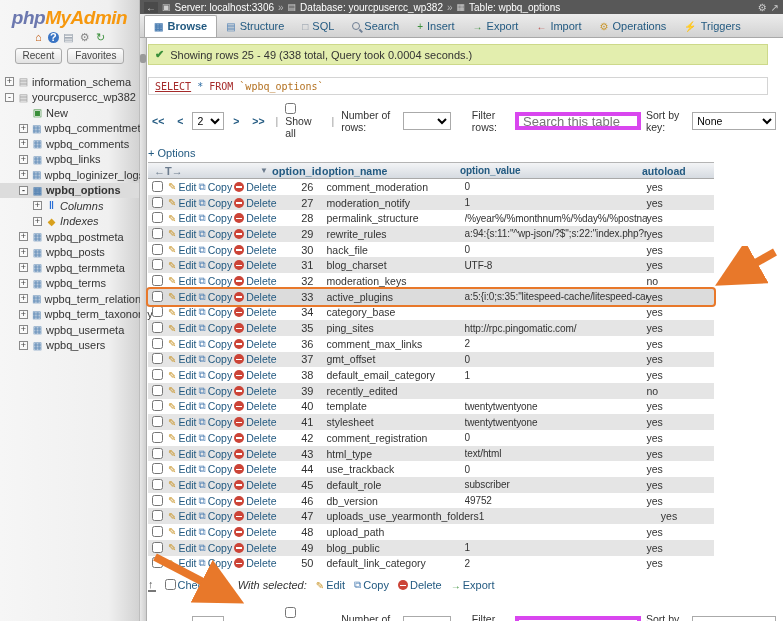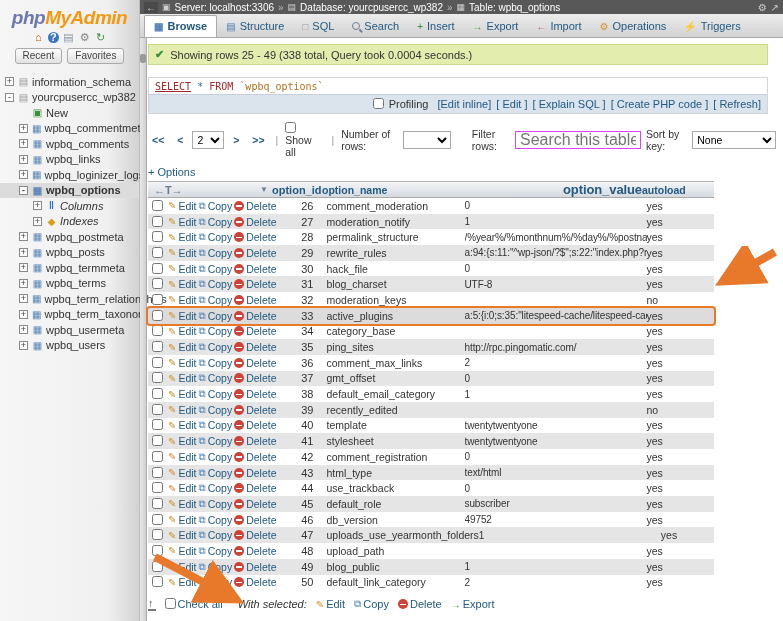--- a/index.html
+++ b/index.html
@@ -68,21 +68,21 @@
   .sqlstar { color:#2e6da4; } .sqltbl { color:#b3701f; }
   .profbar { background:#dbe3ec; border-top:1px solid #c6cfd9; padding:3px 6px; text-align:right; font-size:11px; }
   .profbar label { margin-right:4px; }
   .proflink { color:#235a81; cursor:pointer; margin-left:2px; text-decoration:none; }
 
   .pagerow { margin-top:8px; display:flex; align-items:center; gap:5px; width:628px; font-size:10.5px; }
   .pbtn { color:#235a81; font-weight:bold; padding:2px 4px; cursor:pointer; }
   .vsep { color:#999; padding:0 2px; }
   select { font-size:10.5px; height:18px; border:1px solid #aaa; background:#fff; }
   .pageselect { width:42px; } .rowselect { width:48px;padding-left:40px; } .sortselect { width:112px; }
-  .filterinput { width:126px; height:18px; border:1px solid #d946ef; font-size:16px; padding:1px 4px; }
+  .filterinput { width:126px; height:18px; border:4px solid #d946ef; font-size:13px; padding:1px 4px; }
   input[type=checkbox] { width:11px; height:11px; margin:0 2px 0 0; vertical-align:-1px; }
 
   .options-link { color:#235a81; margin:8px 0 3px; font-size:11px; cursor:pointer; width:70px; }
 
   .grid { width:566px; }
   .tr { display:flex; align-items:center; height:15.7px; }
   .tr.odd { background:#e5e5e5; }
   .tr.hl { box-shadow:0 0 0 2px #e8782a; border-radius:2px; position:relative; z-index:2; background:#dcdcdc; }
   .thead { display:flex; align-items:center; height:17px; background:linear-gradient(#f3f4f6,#d6dbe1);
     border-top:1px solid #b4b4b4; border-bottom:1px solid #a9a9a9; font-weight:bold; }
@@ -289,29 +289,20 @@
       <span>Showing rows 25 - 49 (338 total, Query took 0.0004 seconds.)</span>
     </div>
 
     <div class="sqlbox">
       <div class="sqlline">
         <span class="kw kw-select">SELECT</span>
         <span class="sqlstar">*</span>
         <span class="kw">FROM</span>
         <span class="sqltbl">`wpbq_options`</span>
       </div>
-      <div class="profbar">
-        <input type="checkbox" style="">
-        <label>Profiling</label>
-        <a class="proflink">[Edit inline]</a>
-        <a class="proflink">[ Edit ]</a>
-        <a class="proflink">[ Explain SQL ]</a>
-        <a class="proflink">[ Create PHP code ]</a>
-        <a class="proflink">[ Refresh]</a>
-      </div>
     </div>
 
     <div class="pagerow">
       <span class="pbtn">&lt;&lt;</span>
       <span class="pbtn">&lt;</span>
       <select class="pageselect"><option>2</option></select>
       <span class="pbtn">&gt;</span>
       <span class="pbtn">&gt;&gt;</span>
       <span class="vsep">|</span>
       <span><input type="checkbox" style=""><span>Show all</span></span>
@@ -328,21 +319,21 @@
     <div class="options-link">+ Options</div>
 
     <div class="grid">
       <div class="thead">
         <span class="h-first">
           <span>←T→</span>
           <span class="sortico">▼</span>
         </span>
         <span class="c-id hlink" style="text-align:left;padding-right:0;">option_id</span>
         <span class="c-name hlink">option_name</span>
-        <span class="c-value hlink" style="font-size:13px;text-align:right;">option_value</span>
+        <span class="c-value hlink" style="font-size:10px;">option_value</span>
         <span class="c-autoload hlink">autoload</span>
       </div>
 
       <div>
 
           <div class="tr">
             <span class="c-check"><input type="checkbox" style=""></span>
             <span class="c-actions">
               <a class="act">
                 <span class="ico-pencil">✎</span>

